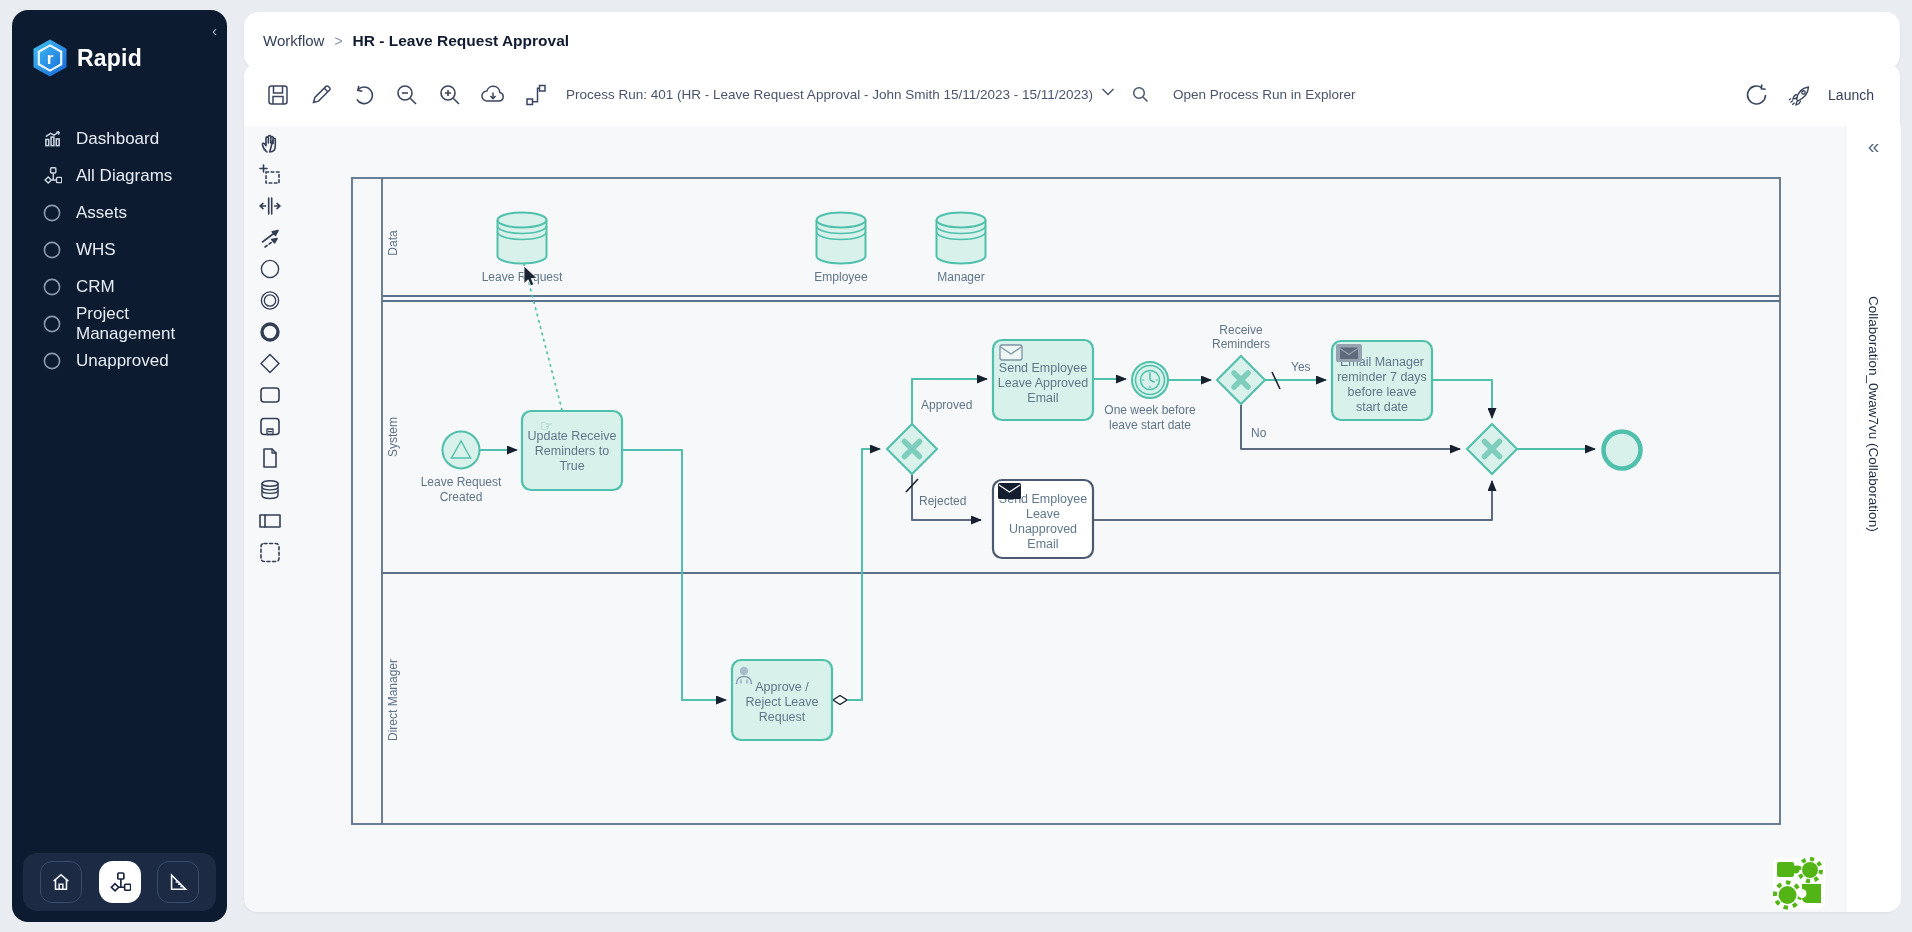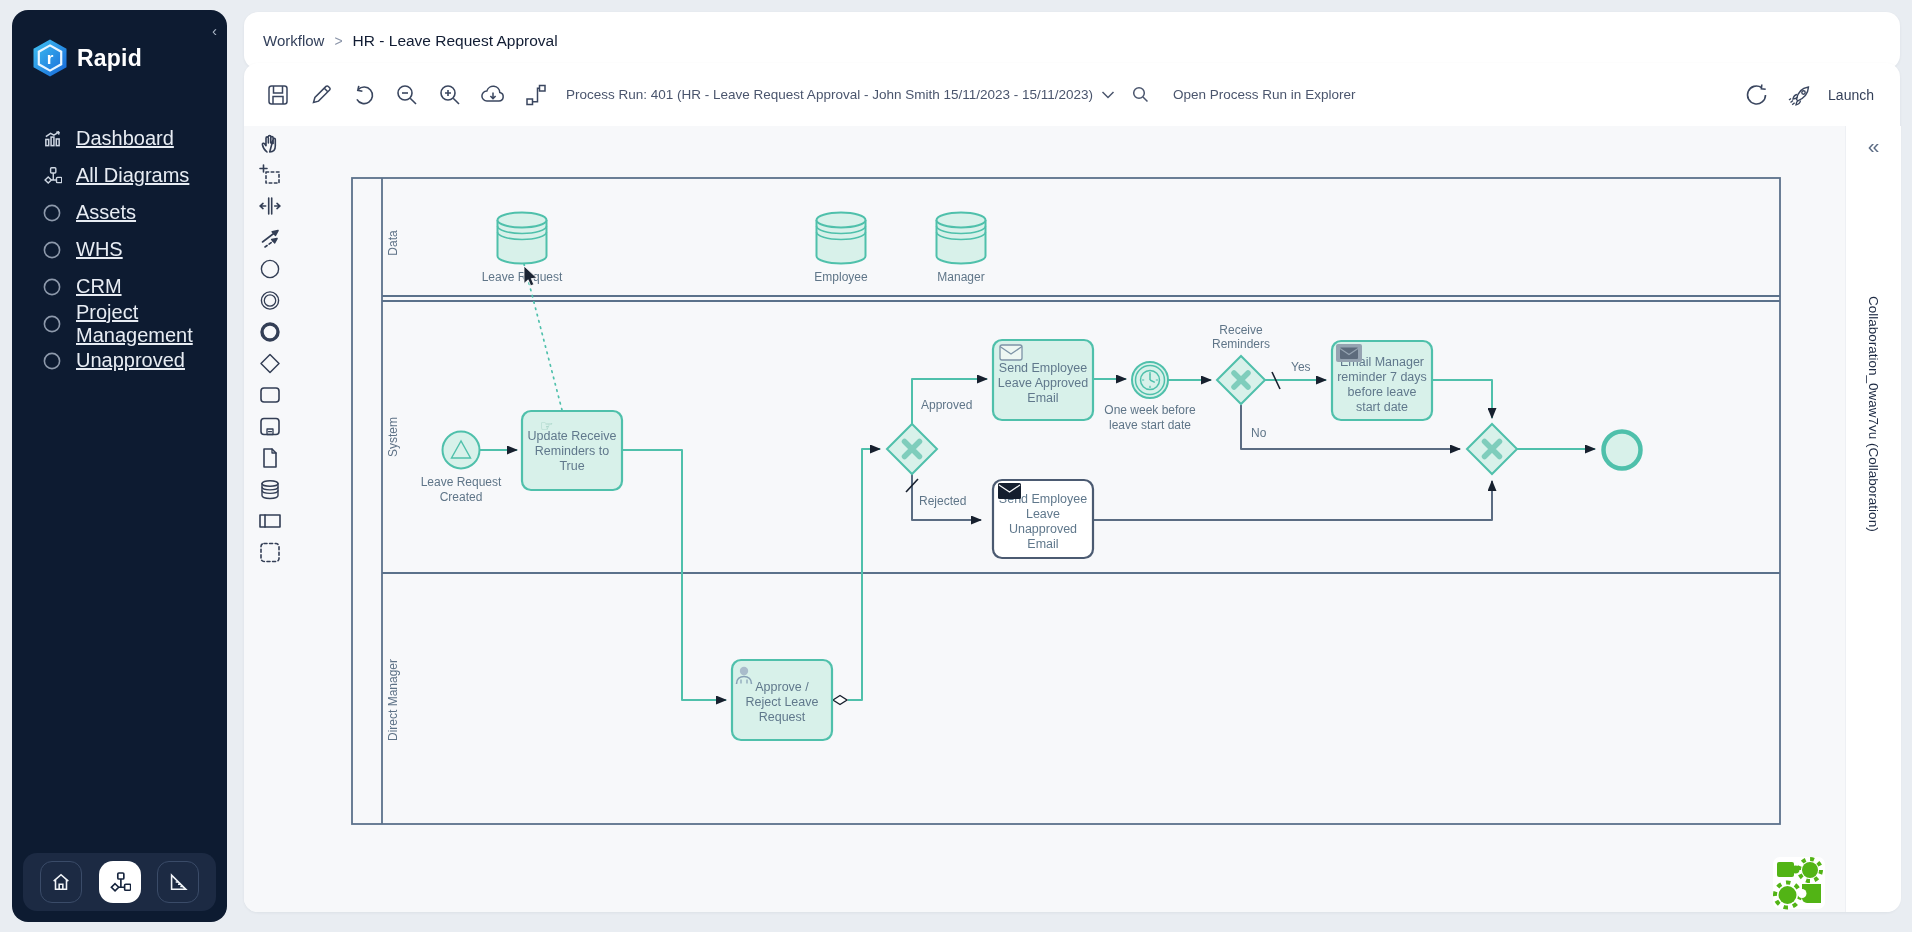--- a/index.html
+++ b/index.html
@@ -4,36 +4,36 @@
 <style>
   html,body{margin:0;padding:0;background:#e9edf2;font-family:"Liberation Sans",sans-serif;}
   #stage{position:relative;width:1912px;height:932px;overflow:hidden;background:#e9edf2;}
   .card{position:absolute;background:#fff;border-radius:14px;box-shadow:0 1px 3px rgba(20,30,55,.06);}
   
   #sidebar{position:absolute;left:12px;top:10px;width:215px;height:912px;background:#0d1b31;border-radius:16px;color:#e7ecf3;}
   #sidebar .collapse{position:absolute;top:12px;right:10px;font-size:15px;color:#aab6c6;cursor:pointer;}
   #logo-row{position:absolute;top:28px;left:20px;display:flex;align-items:center;gap:9px;}
   #logo-row .logo-text{font-size:23px;font-weight:700;color:#fff;letter-spacing:.2px;}
   #nav{position:absolute;top:110px;left:0;right:0;}
-  .nav-item{display:flex;align-items:center;gap:14px;height:37px;padding-left:30px;cursor:pointer;font-size:20px;color:#e7ecf3;text-decoration:underline;}
+  .nav-item{display:flex;align-items:center;gap:14px;height:37px;padding-left:30px;cursor:pointer;font-size:17px;color:#e7ecf3;}
   .nav-item .ni{width:20px;height:20px;flex:0 0 20px;display:flex;align-items:center;justify-content:center;}
   #side-footer{position:absolute;left:11px;right:11px;bottom:11px;height:58px;background:#1c2a43;border-radius:14px;display:flex;align-items:center;justify-content:space-evenly;}
   .foot-btn{width:40px;height:40px;border-radius:12px;border:1px solid #37486600;display:flex;align-items:center;justify-content:center;cursor:pointer;}
   .foot-btn.outline{border-color:#3a4b68;}
   .foot-btn.active{background:#fff;border-radius:14px;}
   
   #breadcrumb{left:244px;top:12px;width:1656px;height:57px;display:flex;align-items:center;gap:10px;padding-left:19px;box-sizing:border-box;}
   #breadcrumb .sec{font-size:15px;color:#33405b;}
   #breadcrumb .sep{font-size:14px;color:#8a94a8;}
-  #breadcrumb .ttl{font-size:15.5px;font-weight:400;color:#111c33;}
+  #breadcrumb .ttl{font-size:15.5px;font-weight:700;color:#111c33;}
   
   #main{left:244px;top:63px;width:1656px;height:849px;}
   #toolbar{position:absolute;left:0;top:0;right:0;height:63px;display:flex;align-items:center;gap:17px;padding:0 26px 0 21px;box-sizing:border-box;}
   .tb-ico{width:26px;height:26px;display:flex;align-items:center;justify-content:center;cursor:pointer;}
-  #proc-run{display:flex;align-items:center;gap:8px;cursor:pointer;}
+  #proc-run{display:flex;gap:8px;cursor:pointer;}
   #proc-run span{font-size:13.5px;color:#4a556d;}
   #open-explorer{display:flex;align-items:center;gap:24px;cursor:pointer;}
   #open-explorer span{font-size:13.5px;color:#4a556d;}
   #tb-right{margin-left:auto;display:flex;align-items:center;gap:17px;justify-content:center;}
   #launch-btn{display:flex;align-items:center;gap:7px;cursor:pointer;}
   #canvas{position:absolute;left:0;top:63px;width:1601px;height:786px;background:#f7f8fa;border-bottom-left-radius:14px;overflow:hidden;}
   #right-strip{position:absolute;left:1601px;top:63px;width:55px;height:786px;background:#fff;border-left:1px solid #eef0f4;border-bottom-right-radius:14px;}
   #right-strip .collapse2{position:absolute;top:8px;left:0;right:0;text-align:center;font-size:21px;color:#5b6b84;cursor:pointer;}
   #collab-label{position:absolute;top:170px;left:0;right:0;display:flex;justify-content:center;}
   #collab-label span{writing-mode:vertical-rl;font-size:13.5px;color:#1c2942;white-space:nowrap;}

